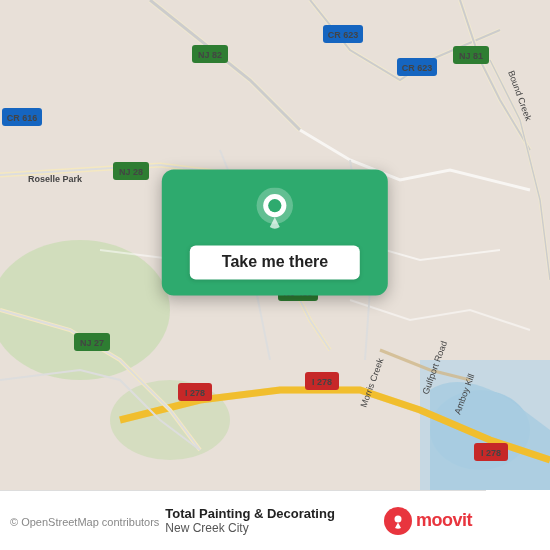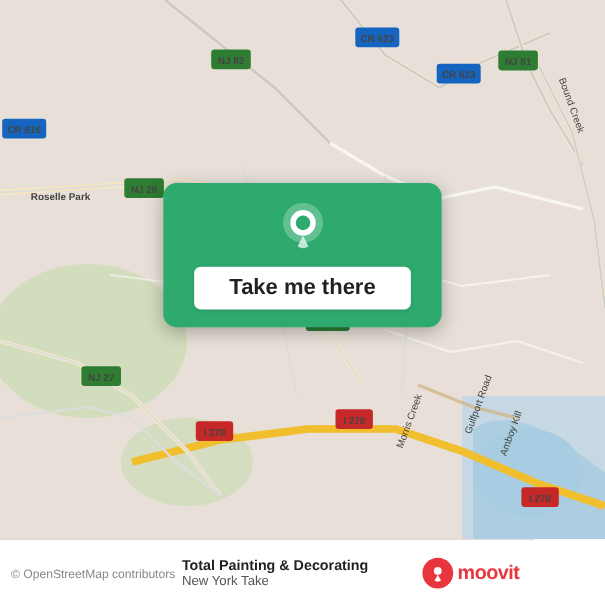--- a/index.html
+++ b/index.html
@@ -49,21 +49,21 @@
       height: 48px;
       margin-bottom: 10px;
     }
 
     #take-me-there-btn {
       background: white;
       color: #222;
       border: none;
       border-radius: 6px;
       padding: 8px 32px;
-      font-size: 20px;
+      font-size: 16px;
       font-weight: 600;
       cursor: pointer;
       white-space: nowrap;
       box-shadow: 0 1px 4px rgba(0,0,0,0.12);
     }
 
     
     #bottom-bar {
       width: 486px;
       height: 60px;
@@ -237,21 +237,21 @@
     <button id="take-me-there-btn">Take me there</button>
   </div>
 </div>
 
 <div id="bottom-bar">
   <div id="attribution-wrap">
     <span id="attribution">© OpenStreetMap contributors</span>
   </div>
   <div id="business-info">
     <span id="business-name">Total Painting &amp; Decorating</span>
-    <span id="business-location">New York Take</span>
+    <span id="business-location">New Creek City</span>
   </div>
   <div id="moovit-logo">
     <div id="moovit-icon">
       <svg width="18" height="18" viewBox="0 0 18 18" xmlns="http://www.w3.org/2000/svg">
         <circle cx="9" cy="9" r="9" fill="#e8353e"></circle>
         <circle cx="9" cy="7" r="3.5" fill="white"></circle>
         <path d="M9 10.5 L6 16 Q9 17.5 12 16 Z" fill="white"></path>
       </svg>
     </div>
     <span id="moovit-text">moovit</span>

